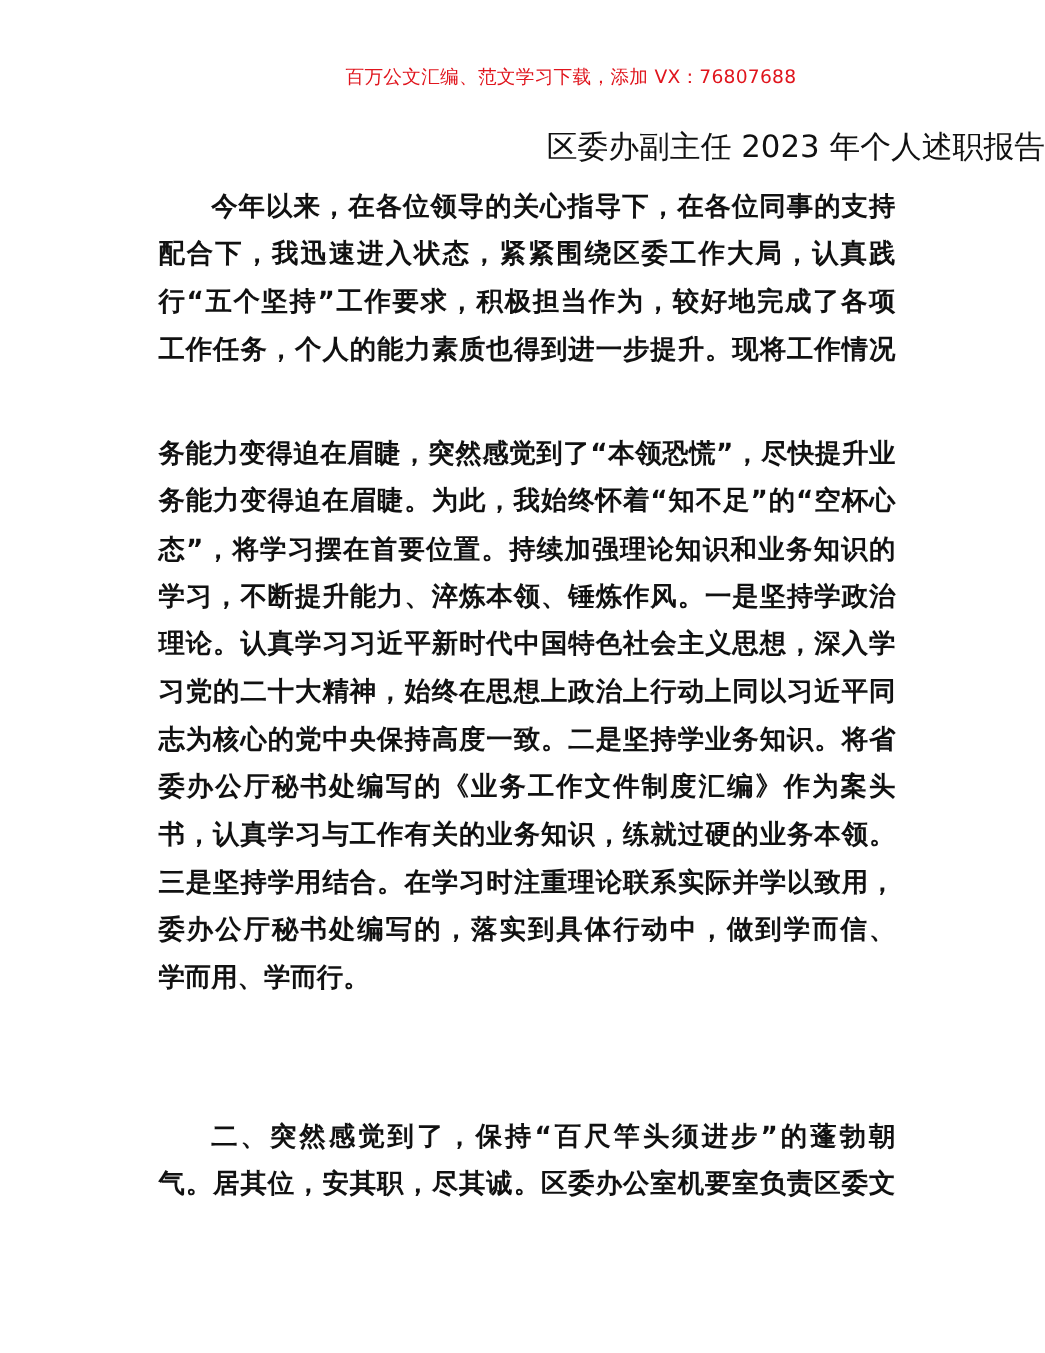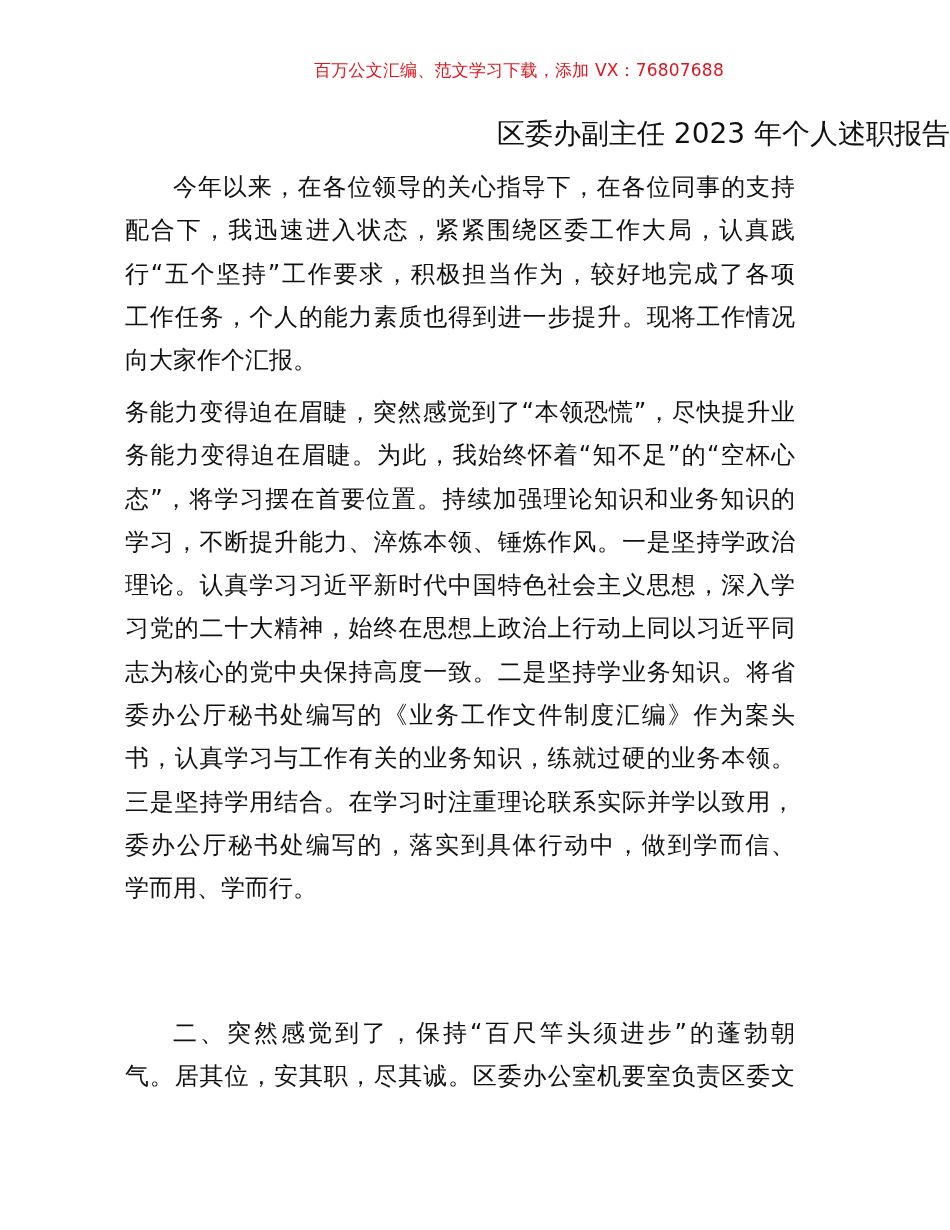--- a/index.html
+++ b/index.html
@@ -34,22 +34,23 @@
     width: 950px;
     text-align: right;
     font-size: 28px;
     line-height: 44px;
     color: #111111;
     font-weight: normal;
     margin: 0;
   }
   .body-text {
     position: absolute;
-    left: 125px;
+    left: 144px;
     width: 670px;
+    font-weight: bold;
   }
   .line {
     height: 43.3px;
     line-height: 43.3px;
     font-size: 24px;
     white-space: nowrap;
     overflow: visible;
     text-align: justify;
     text-align-last: justify;
   }
@@ -66,21 +67,20 @@
 
 <div class="watermark">百万公文汇编、范文学习下载，添加 VX：76807688</div>
 
 <h1 class="page-title">区委办副主任 2023 年个人述职报告</h1>
 
 <div class="body-text" style="top:166px;">
   <div class="line indent">今年以来，在各位领导的关心指导下，在各位同事的支持</div>
   <div class="line">配合下，我迅速进入状态，紧紧围绕区委工作大局，认真践</div>
   <div class="line">行“五个坚持”工作要求，积极担当作为，较好地完成了各项</div>
   <div class="line">工作任务，个人的能力素质也得到进一步提升。现将工作情况</div>
-  <div class="line last">向大家作个汇报。</div>
 </div>
 
 <div class="body-text" style="top:391px;">
   <div class="line">务能力变得迫在眉睫，突然感觉到了“本领恐慌”，尽快提升业</div>
   <div class="line">务能力变得迫在眉睫。为此，我始终怀着“知不足”的“空杯心</div>
   <div class="line">态”，将学习摆在首要位置。持续加强理论知识和业务知识的</div>
   <div class="line">学习，不断提升能力、淬炼本领、锤炼作风。一是坚持学政治</div>
   <div class="line">理论。认真学习习近平新时代中国特色社会主义思想，深入学</div>
   <div class="line">习党的二十大精神，始终在思想上政治上行动上同以习近平同</div>
   <div class="line">志为核心的党中央保持高度一致。二是坚持学业务知识。将省</div>

